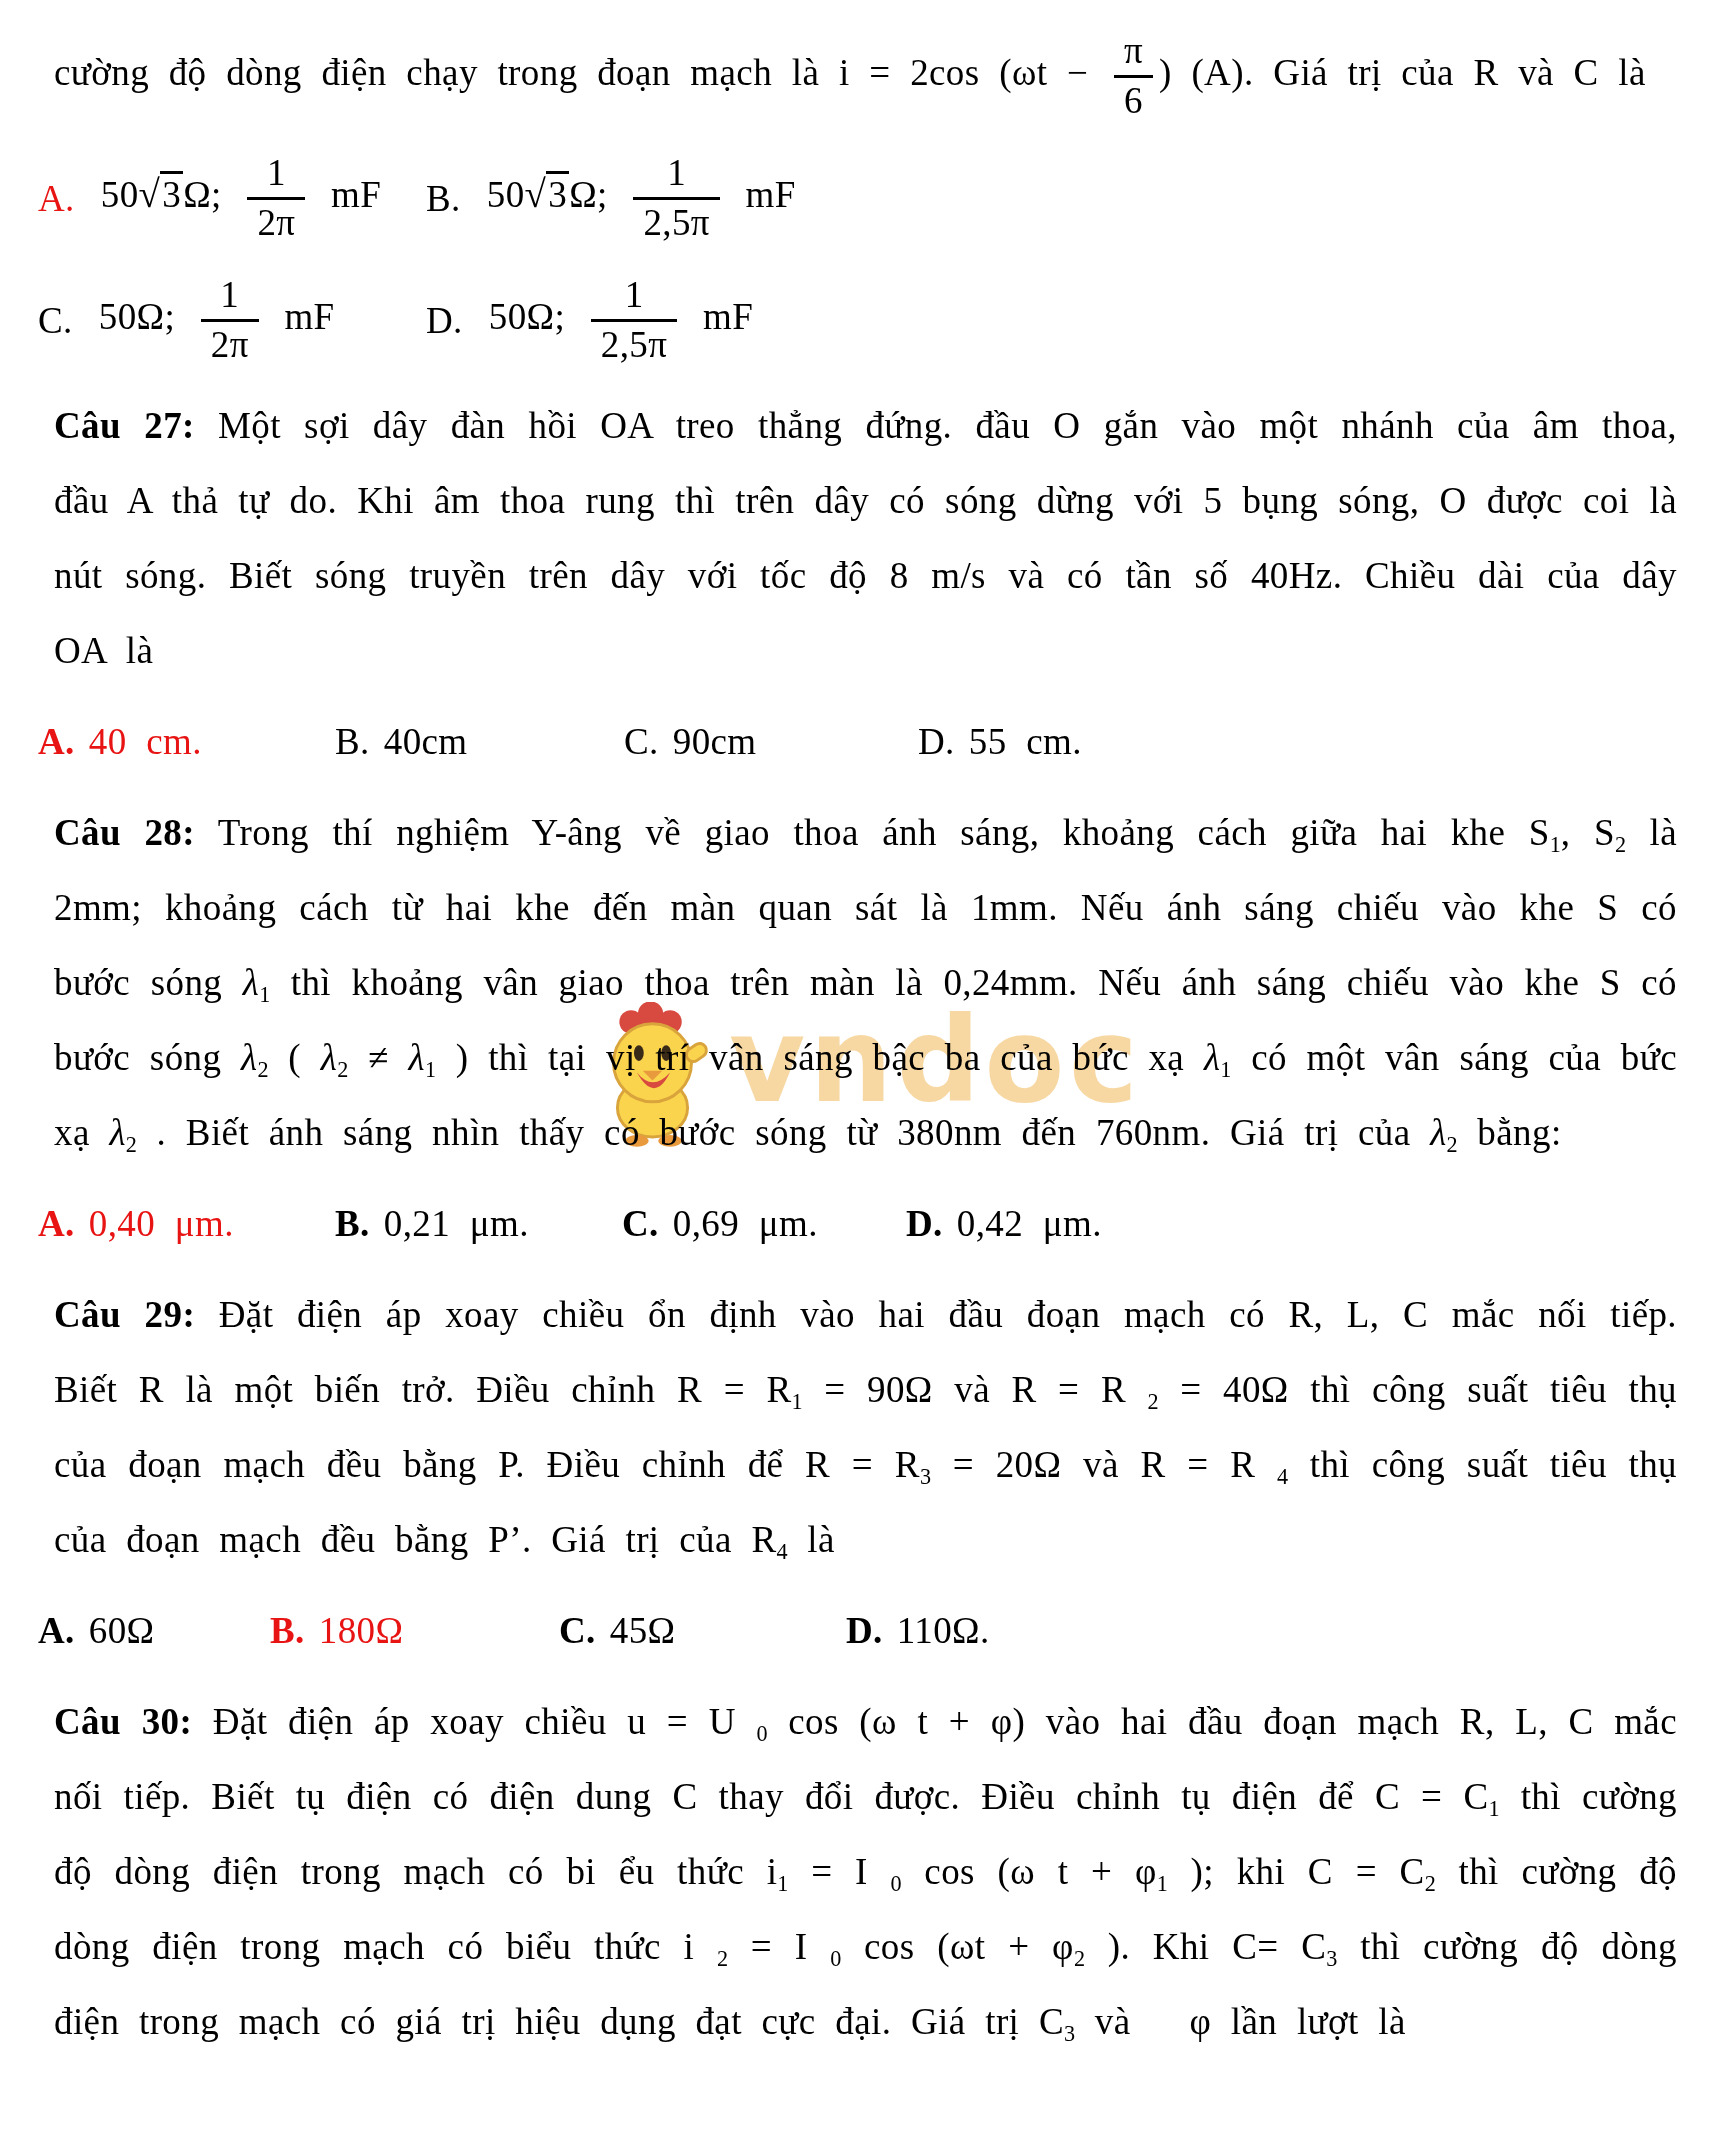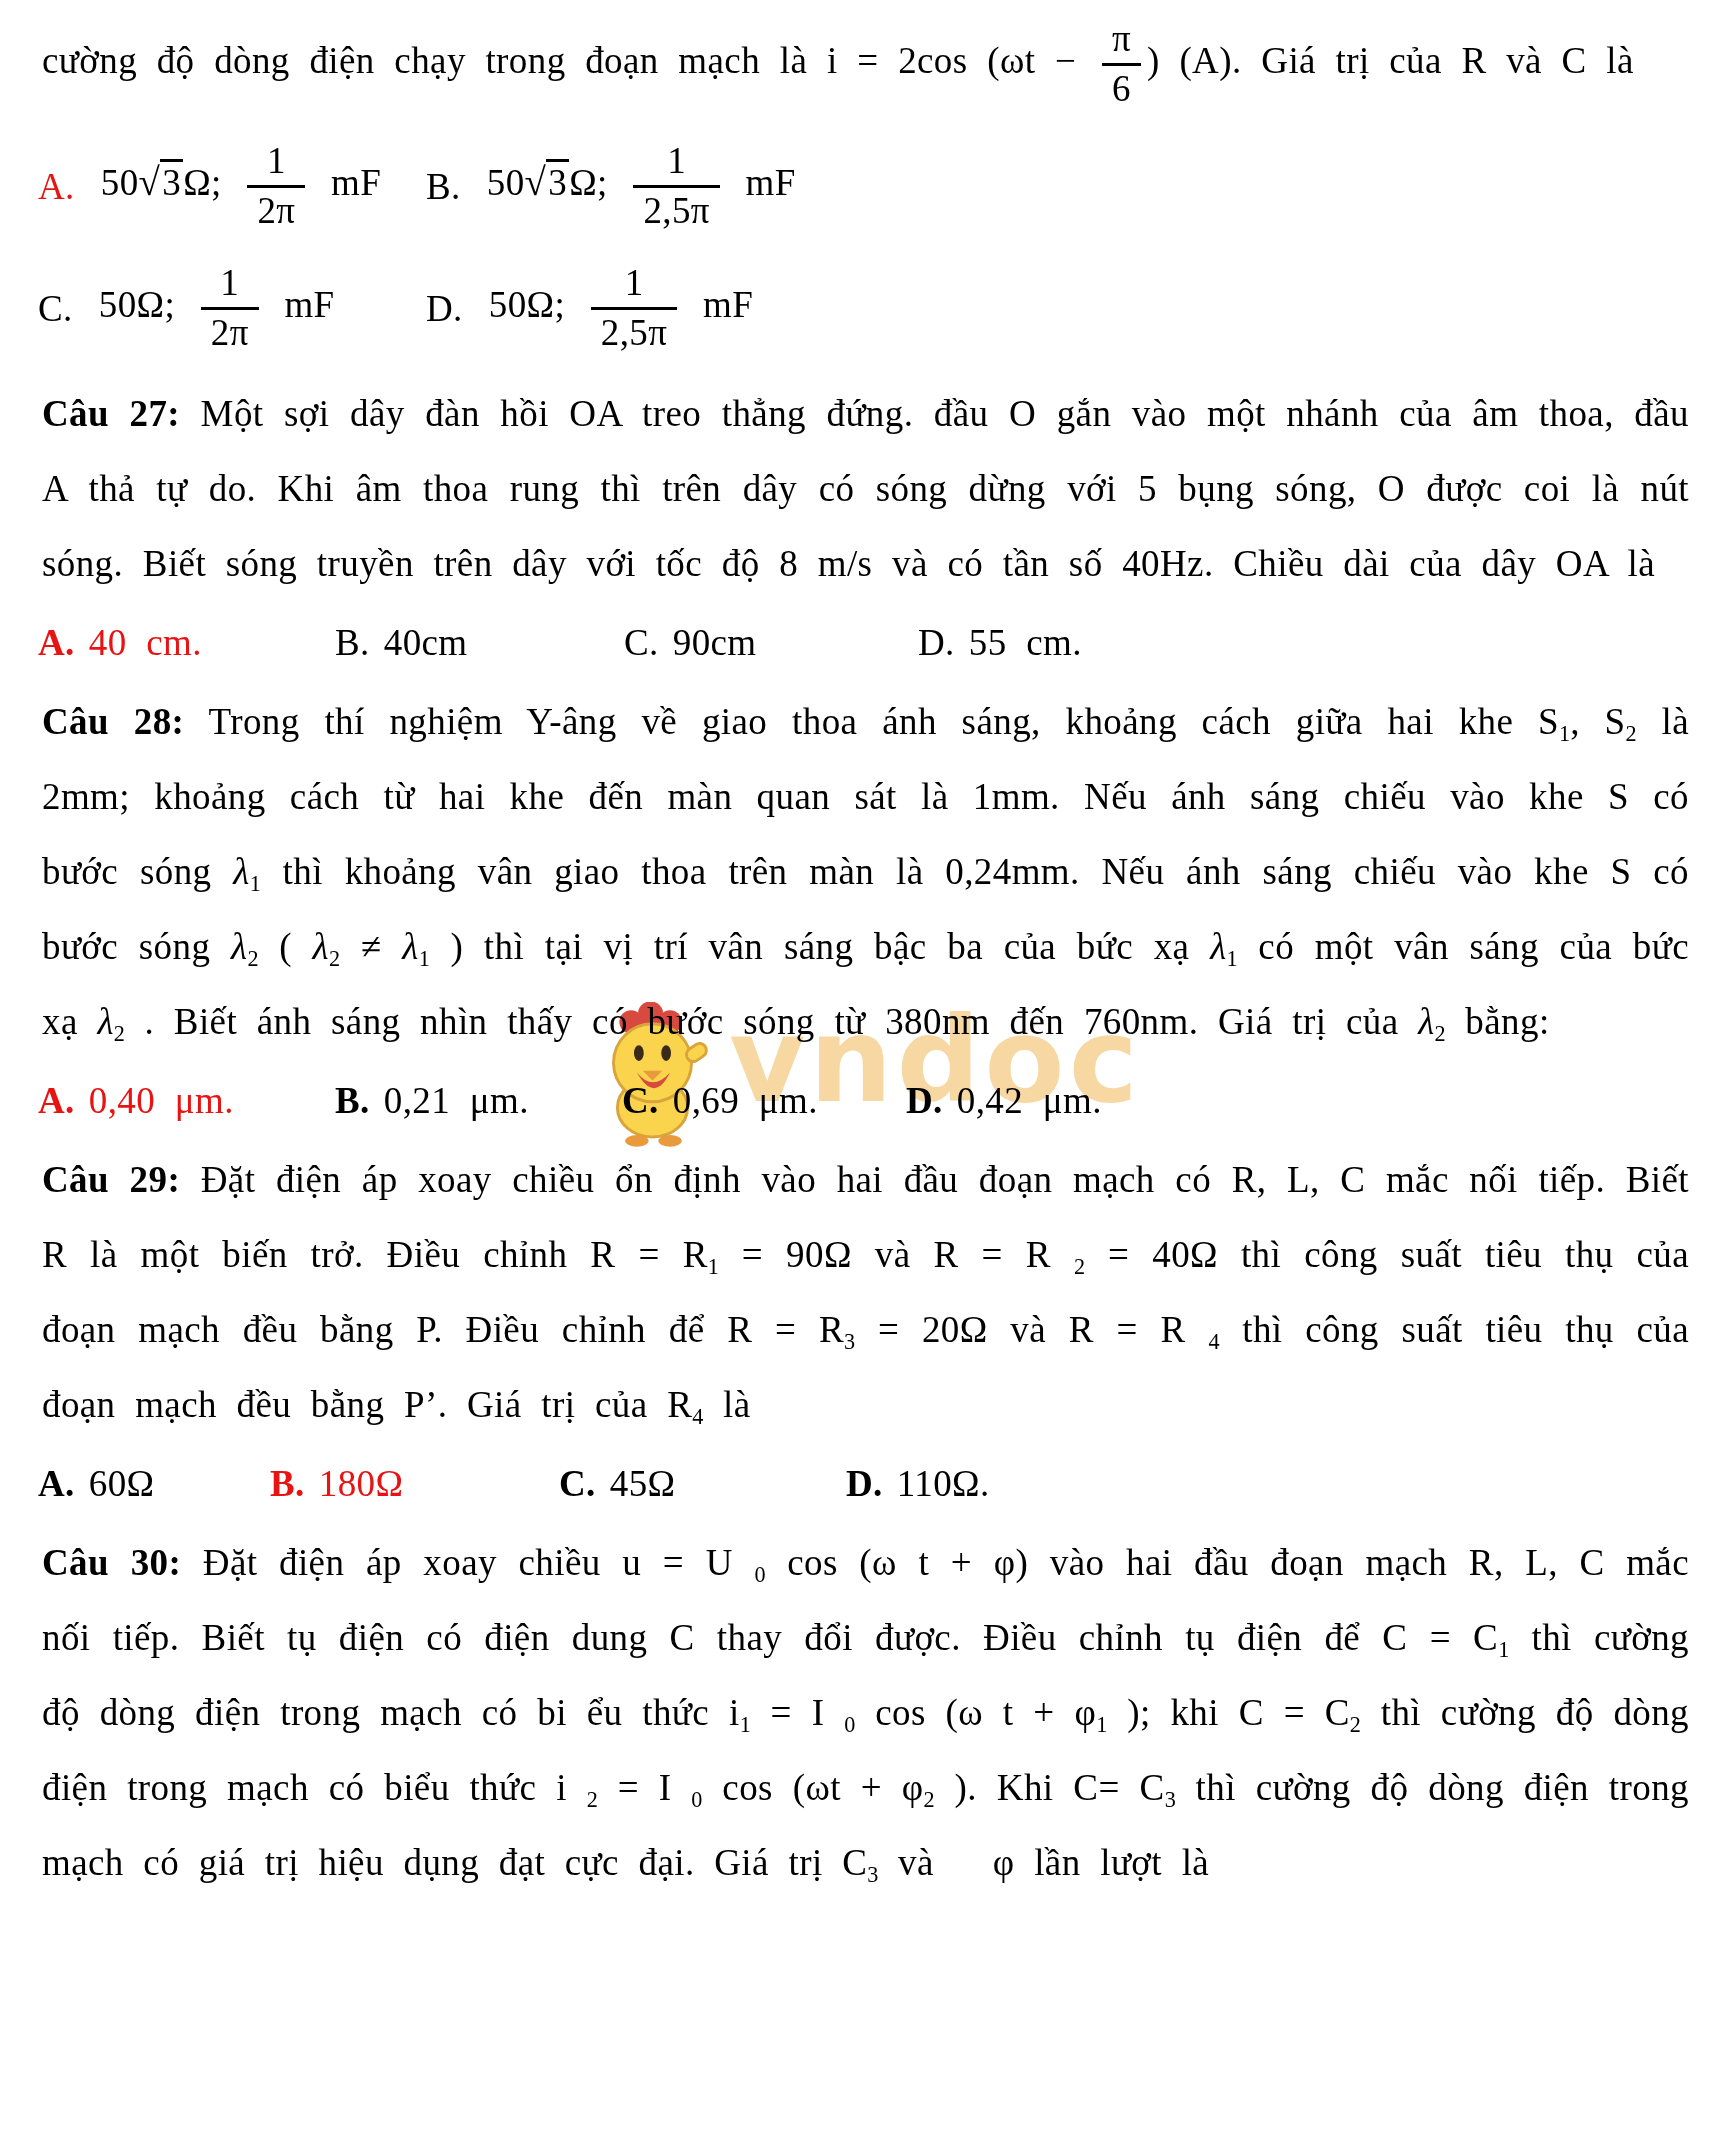--- a/index.html
+++ b/index.html
@@ -9,21 +9,21 @@
   html,body{margin:0;padding:0;}
   body{
     width:1731px;height:2133px;overflow:hidden;
     background:var(--paper);color:var(--ink);
     font-family:"Liberation Serif","DejaVu Serif",serif;
     font-size:37px;line-height:75px;
     letter-spacing:0.4px;word-spacing:10px;
   }
   .page{position:relative;width:1731px;height:2133px;padding:12px 38px 0 38px;box-sizing:border-box;z-index:0;}
   .content{position:relative;z-index:1;}
-  .para{margin:4px;text-align:justify;}
+  .para{margin:16px;text-align:justify;}
   b,.bold{font-weight:bold;}
   .red{color:var(--accent_red);}
   sub{font-size:0.6em;vertical-align:-0.3em;line-height:0;letter-spacing:0;}
   i{font-style:italic;}
 
   
   .frac{display:inline-block;vertical-align:middle;text-align:center;line-height:1.15;margin:2px 6px;word-spacing:0;}
   .frac .num{display:block;padding:0 10px 2px 10px;border-bottom:3px solid var(--ink);}
   .frac .den{display:block;padding:2px 10px 0 10px;}
 

